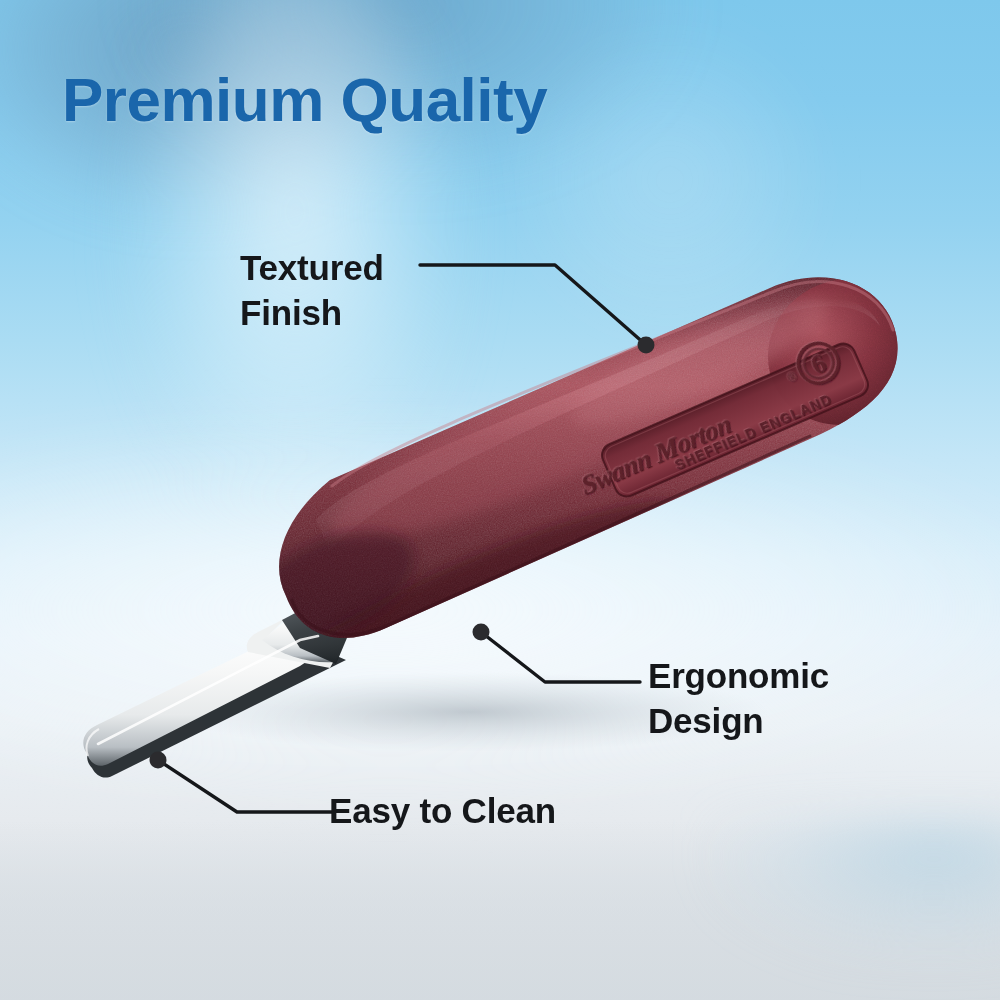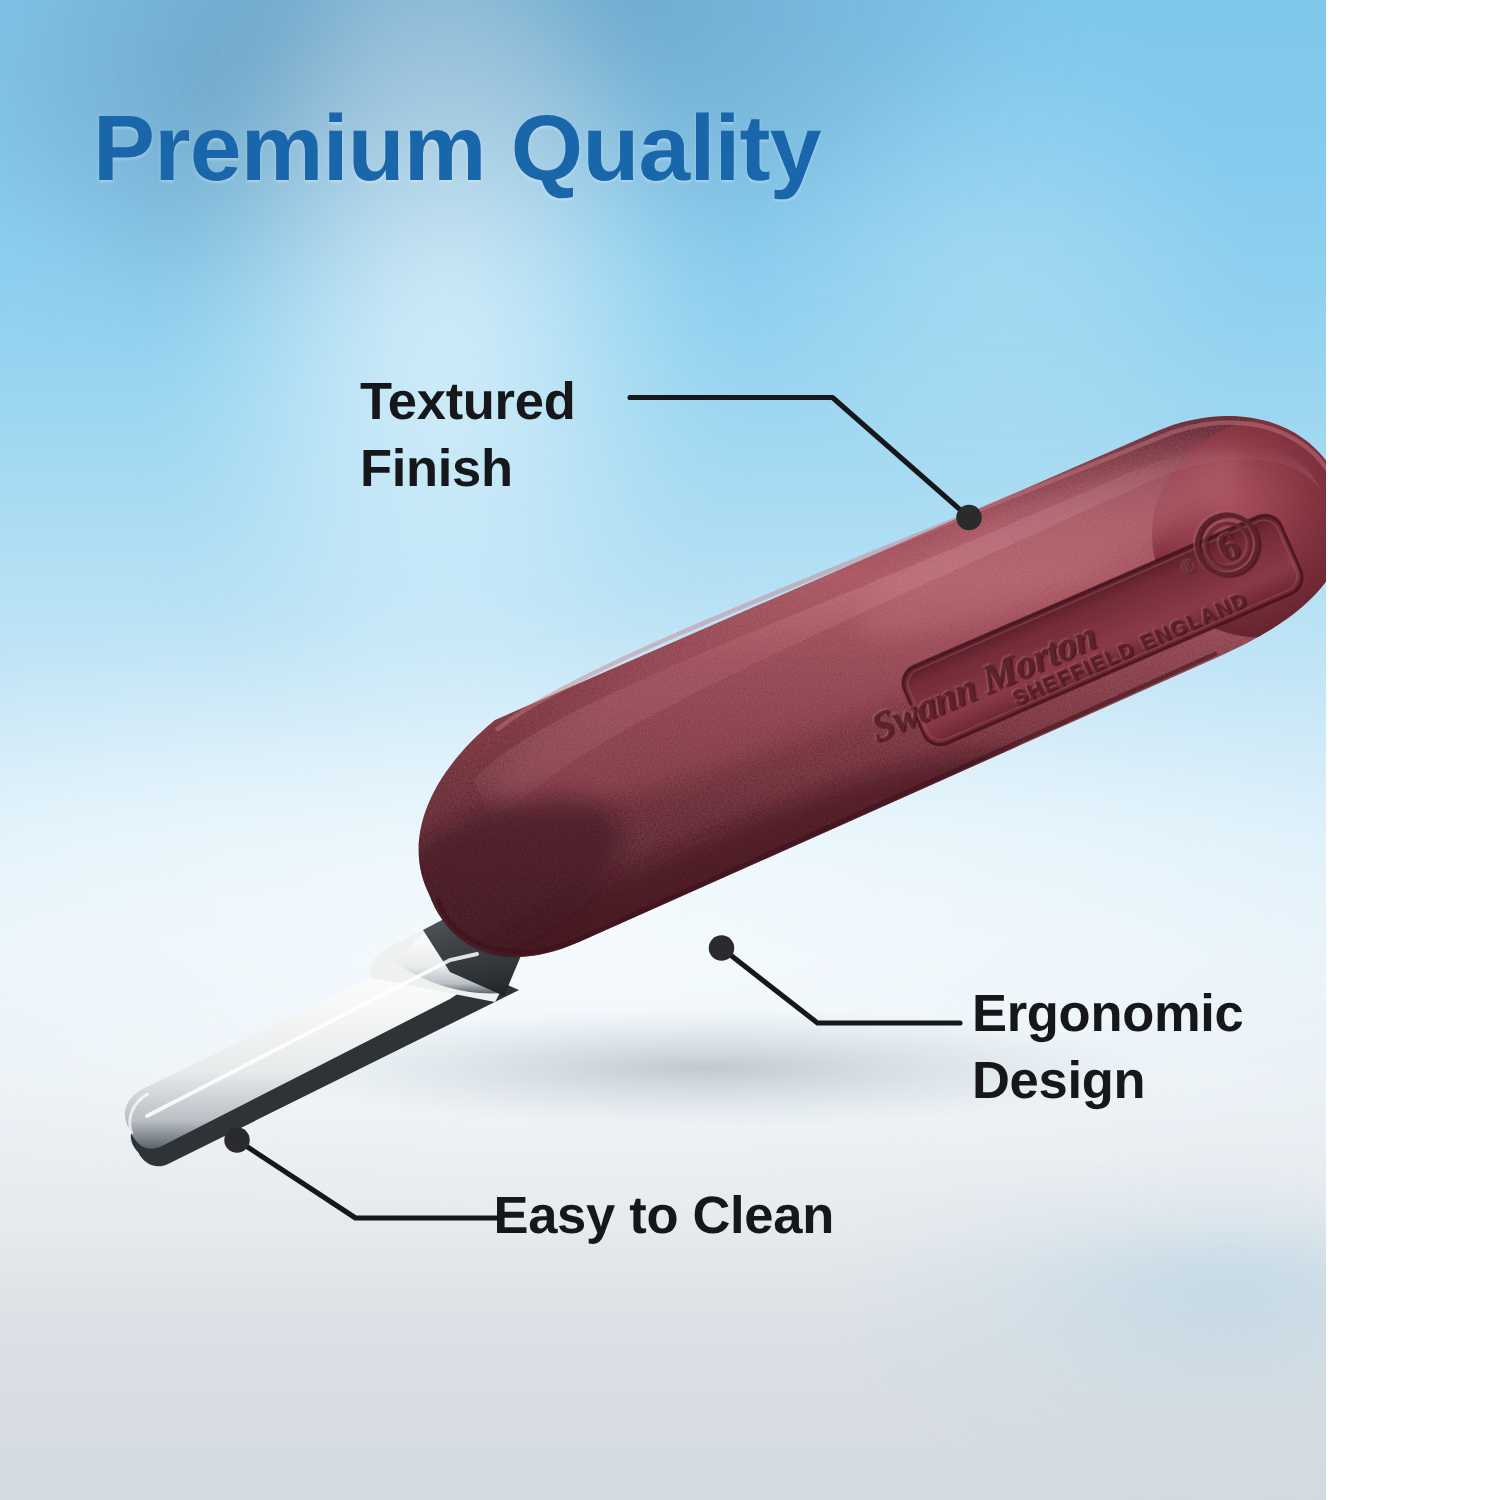--- a/index.html
+++ b/index.html
@@ -3,21 +3,21 @@
 <meta charset="utf-8">
 <title>Premium Quality — Scalpel Handle Infographic</title>
 <style>
   html, body {
     margin: 0;
     padding: 0;
     background: #ffffff;
   }
   #stage {
     position: relative;
-    width: 884px;
+    width: 1000px;
     height: 1000px;
     overflow: hidden;
     font-family: "Liberation Sans", "DejaVu Sans", sans-serif;
     -webkit-font-smoothing: antialiased;
   }
 
   
   .bg-base {
     position: absolute;
     inset: 0;

